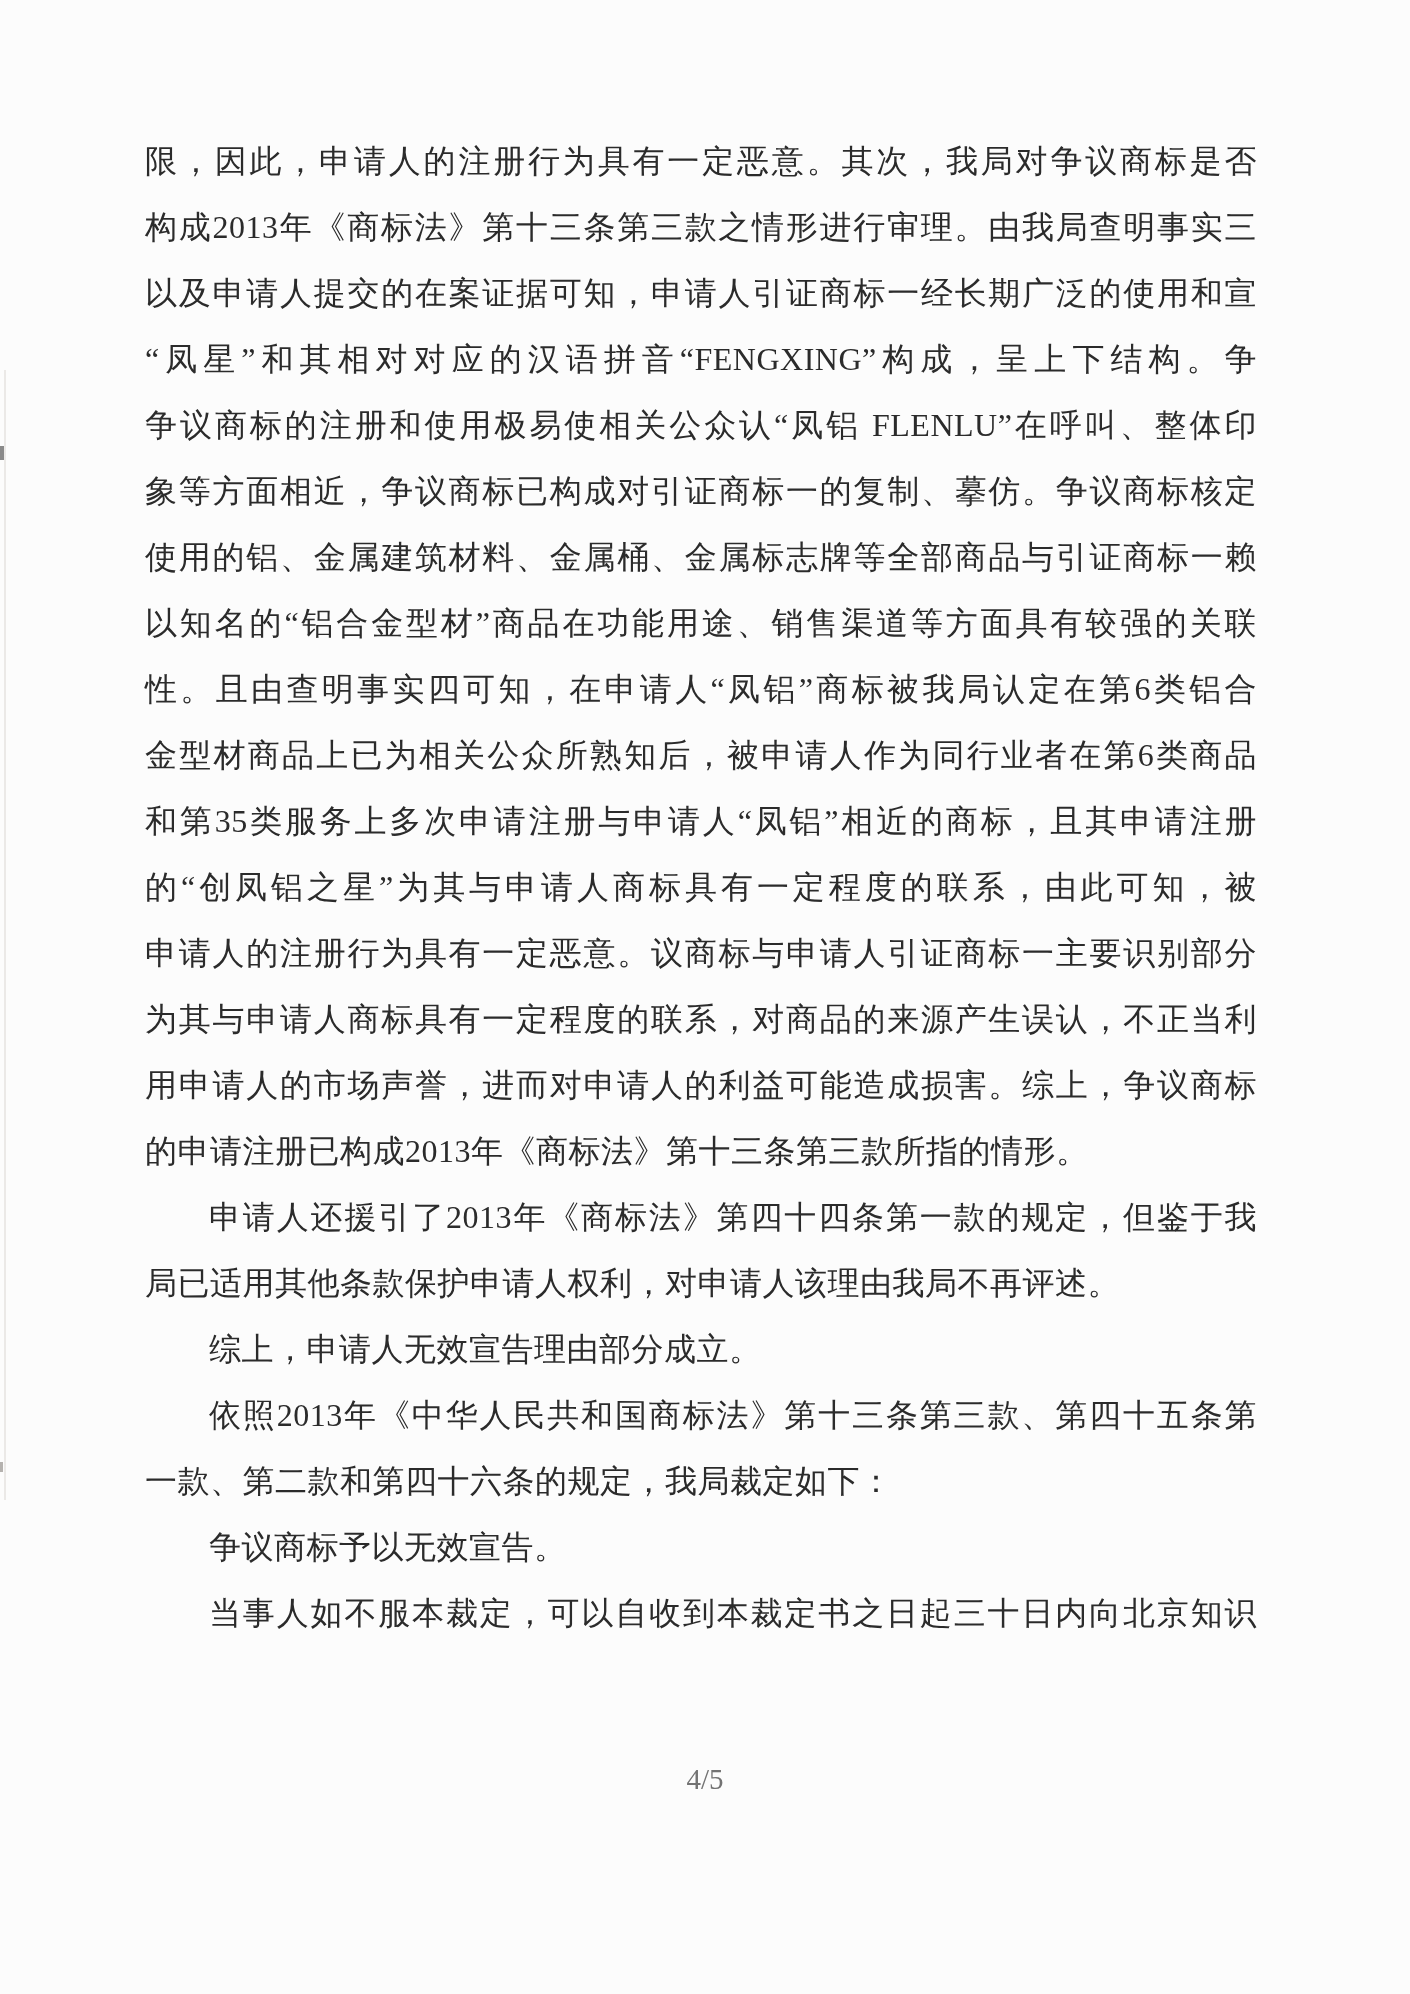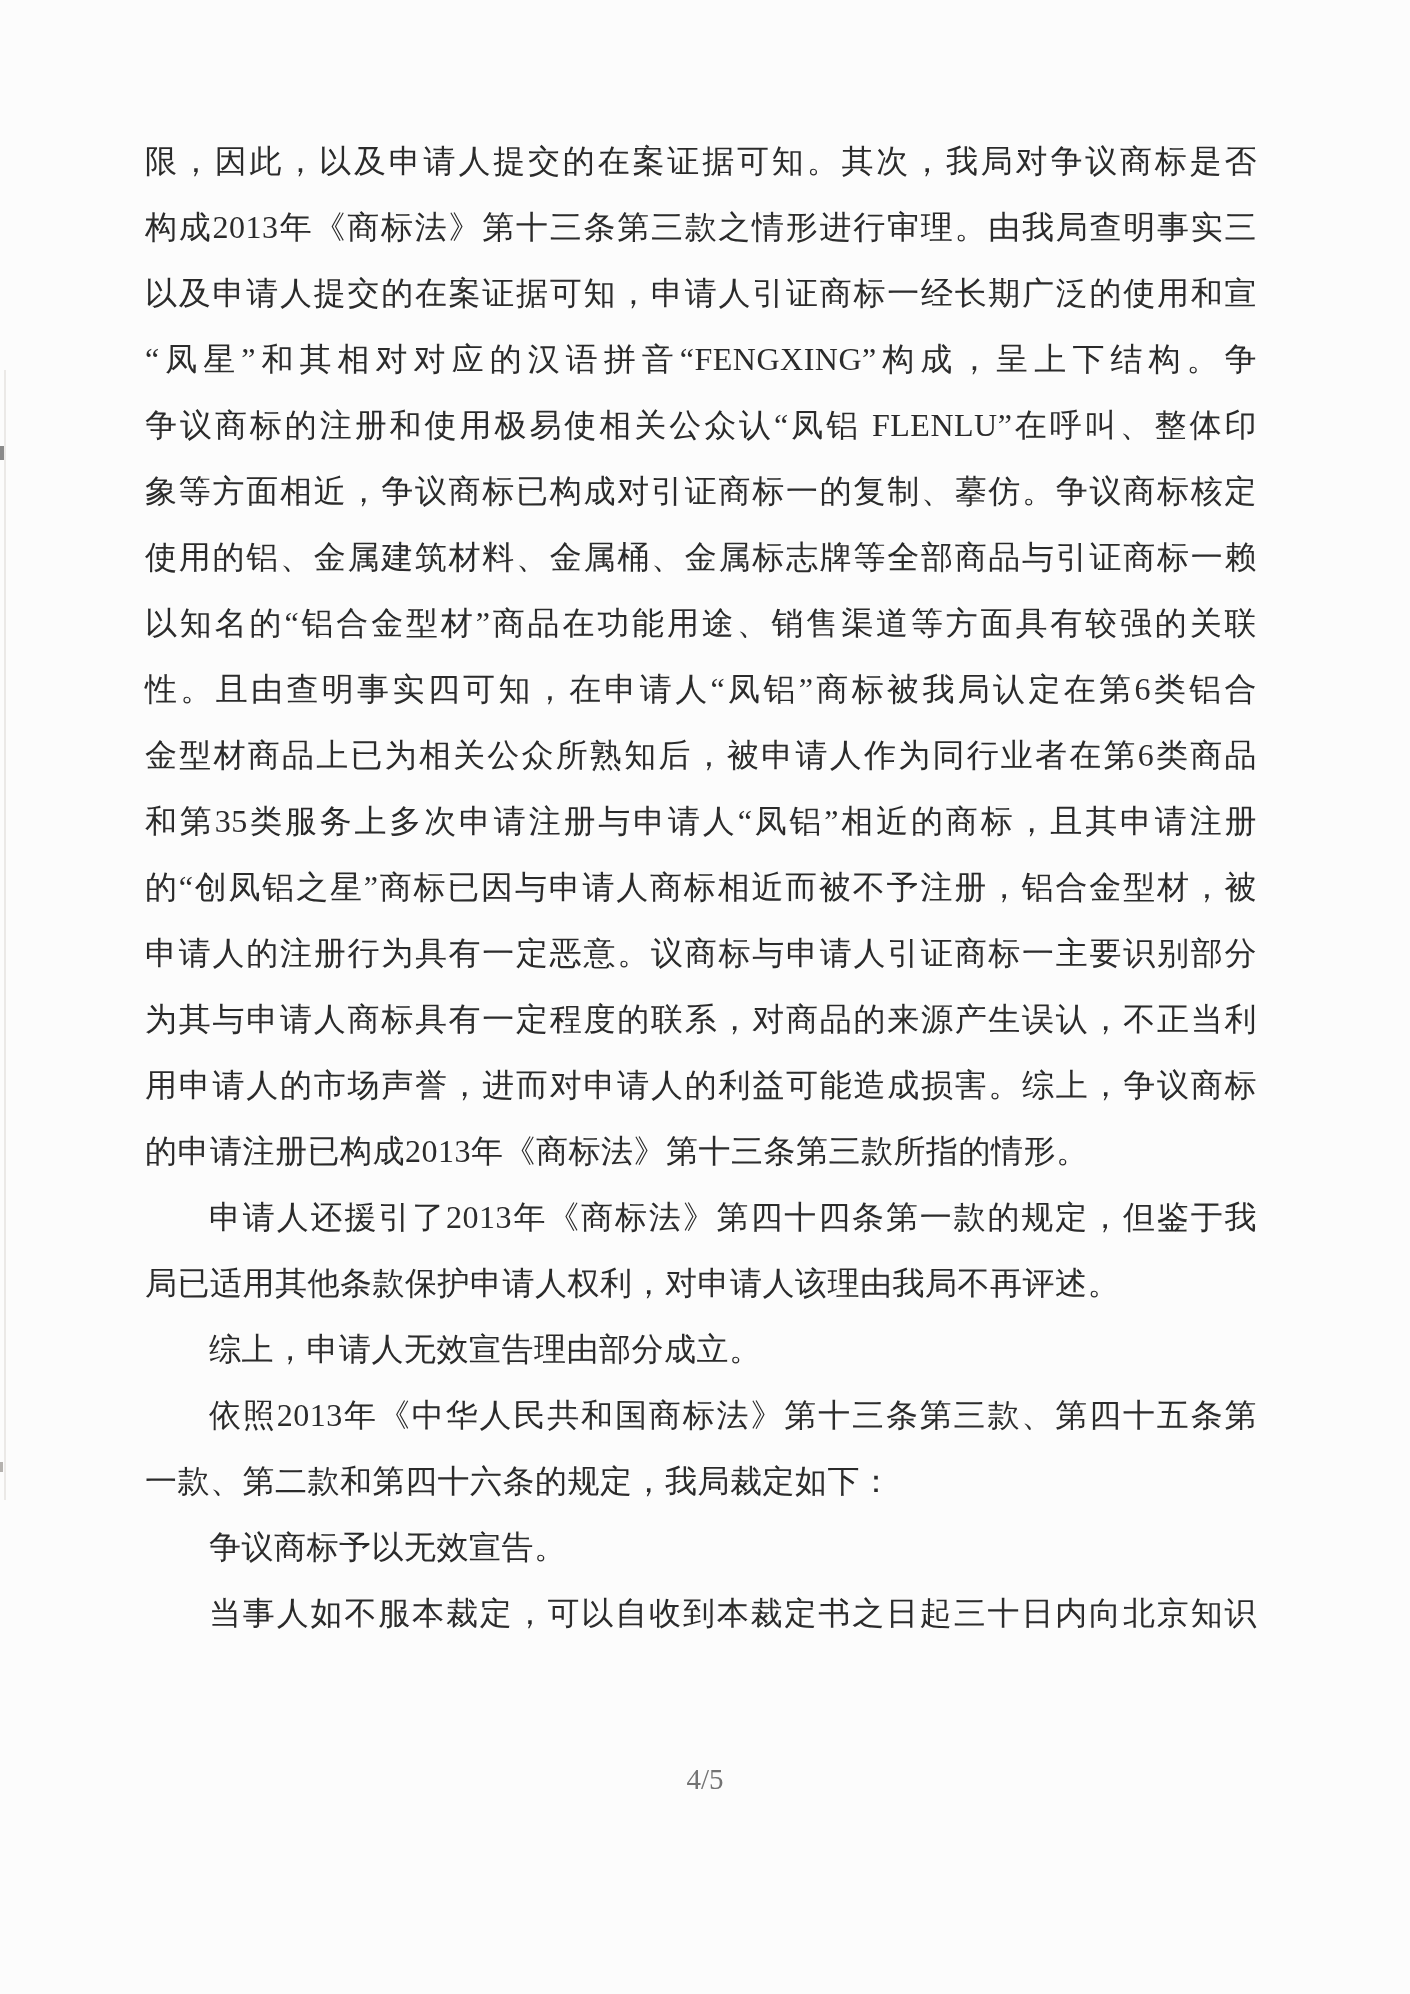--- a/index.html
+++ b/index.html
@@ -60,32 +60,32 @@
 <body>
 
 <div class="page">
 
   <div class="scan-vline"></div>
   <div class="scan-mark m1"></div>
   <div class="scan-mark m2"></div>
 
   <div class="text-block">
 
-  <div class="line">限，因此，以及申请人提交的在案证据可知。其次，我局对争议商标是否</div>
+  <div class="line">限，因此，申请人的注册行为具有一定恶意。其次，我局对争议商标是否</div>
       <div class="line">构成2013年《商标法》第十三条第三款之情形进行审理。由我局查明事实三</div>
       <div class="line">以及申请人提交的在案证据可知，申请人引证商标一经长期广泛的使用和宣</div>
       <div class="line">“凤星”和其相对对应的汉语拼音“FENGXING”构成，呈上下结构。争</div>
       <div class="line">争议商标的注册和使用极易使相关公众认“凤铝 FLENLU”在呼叫、整体印</div>
       <div class="line">象等方面相近，争议商标已构成对引证商标一的复制、摹仿。争议商标核定</div>
       <div class="line">使用的铝、金属建筑材料、金属桶、金属标志牌等全部商品与引证商标一赖</div>
       <div class="line">以知名的“铝合金型材”商品在功能用途、销售渠道等方面具有较强的关联</div>
       <div class="line">性。且由查明事实四可知，在申请人“凤铝”商标被我局认定在第6类铝合</div>
       <div class="line">金型材商品上已为相关公众所熟知后，被申请人作为同行业者在第6类商品</div>
       <div class="line">和第35类服务上多次申请注册与申请人“凤铝”相近的商标，且其申请注册</div>
-      <div class="line">的“创凤铝之星”商标已因与申请人商标相近而被不予注册，铝合金型材，被</div>
+      <div class="line">的“创凤铝之星”为其与申请人商标具有一定程度的联系，由此可知，被</div>
       <div class="line">申请人的注册行为具有一定恶意。议商标与申请人引证商标一主要识别部分</div>
       <div class="line">为其与申请人商标具有一定程度的联系，对商品的来源产生误认，不正当利</div>
       <div class="line">用申请人的市场声誉，进而对申请人的利益可能造成损害。综上，争议商标</div>
       <div class="line no-justify">的申请注册已构成2013年《商标法》第十三条第三款所指的情形。</div>
       <div class="line indent">申请人还援引了2013年《商标法》第四十四条第一款的规定，但鉴于我</div>
       <div class="line no-justify">局已适用其他条款保护申请人权利，对申请人该理由我局不再评述。</div>
       <div class="line indent no-justify">综上，申请人无效宣告理由部分成立。</div>
       <div class="line indent">依照2013年《中华人民共和国商标法》第十三条第三款、第四十五条第</div>
       <div class="line no-justify">一款、第二款和第四十六条的规定，我局裁定如下：</div>
       <div class="line indent no-justify">争议商标予以无效宣告。</div>

